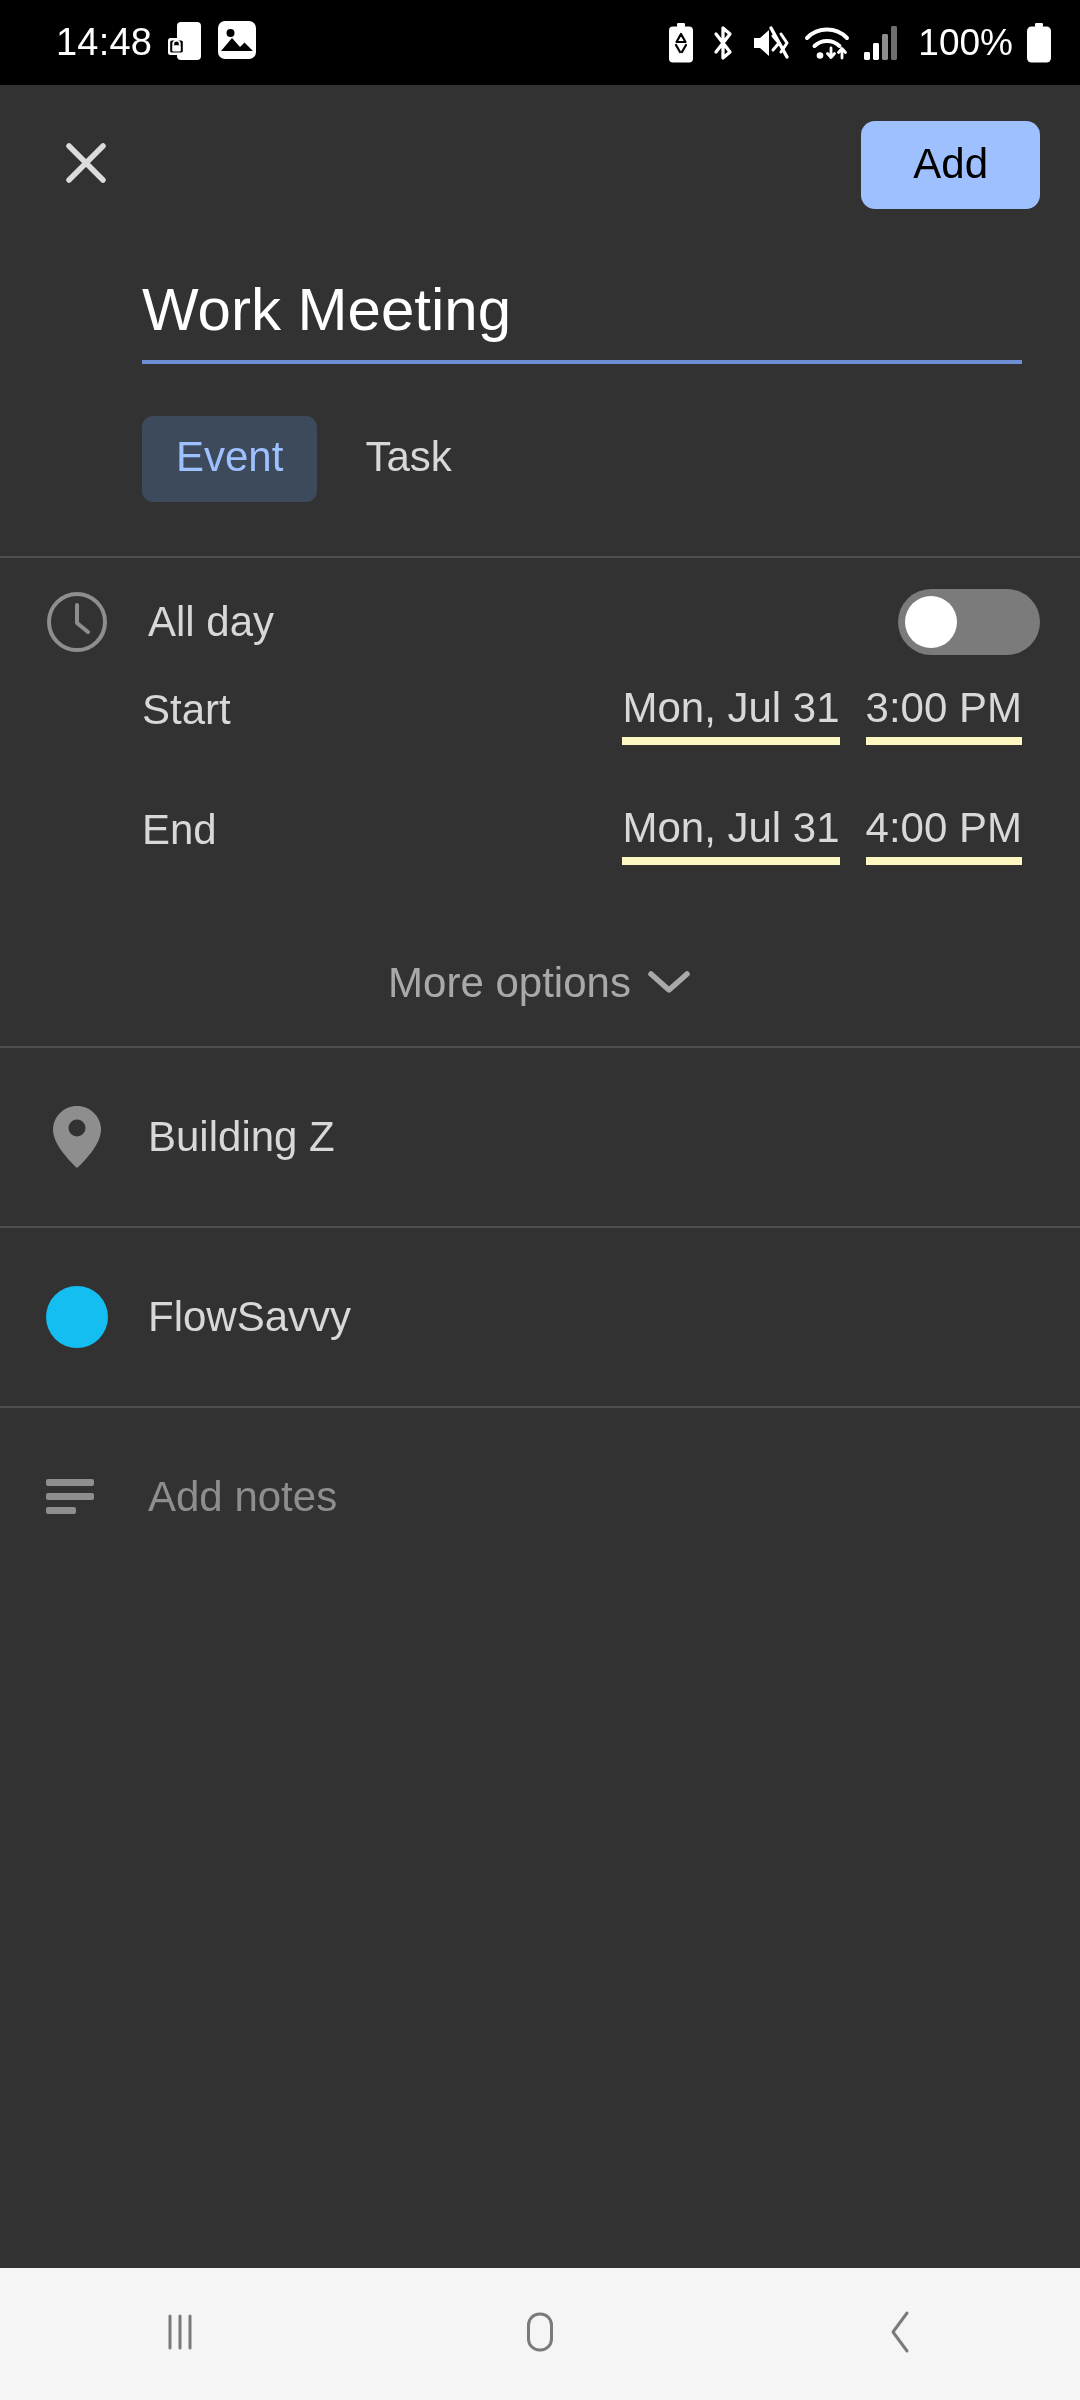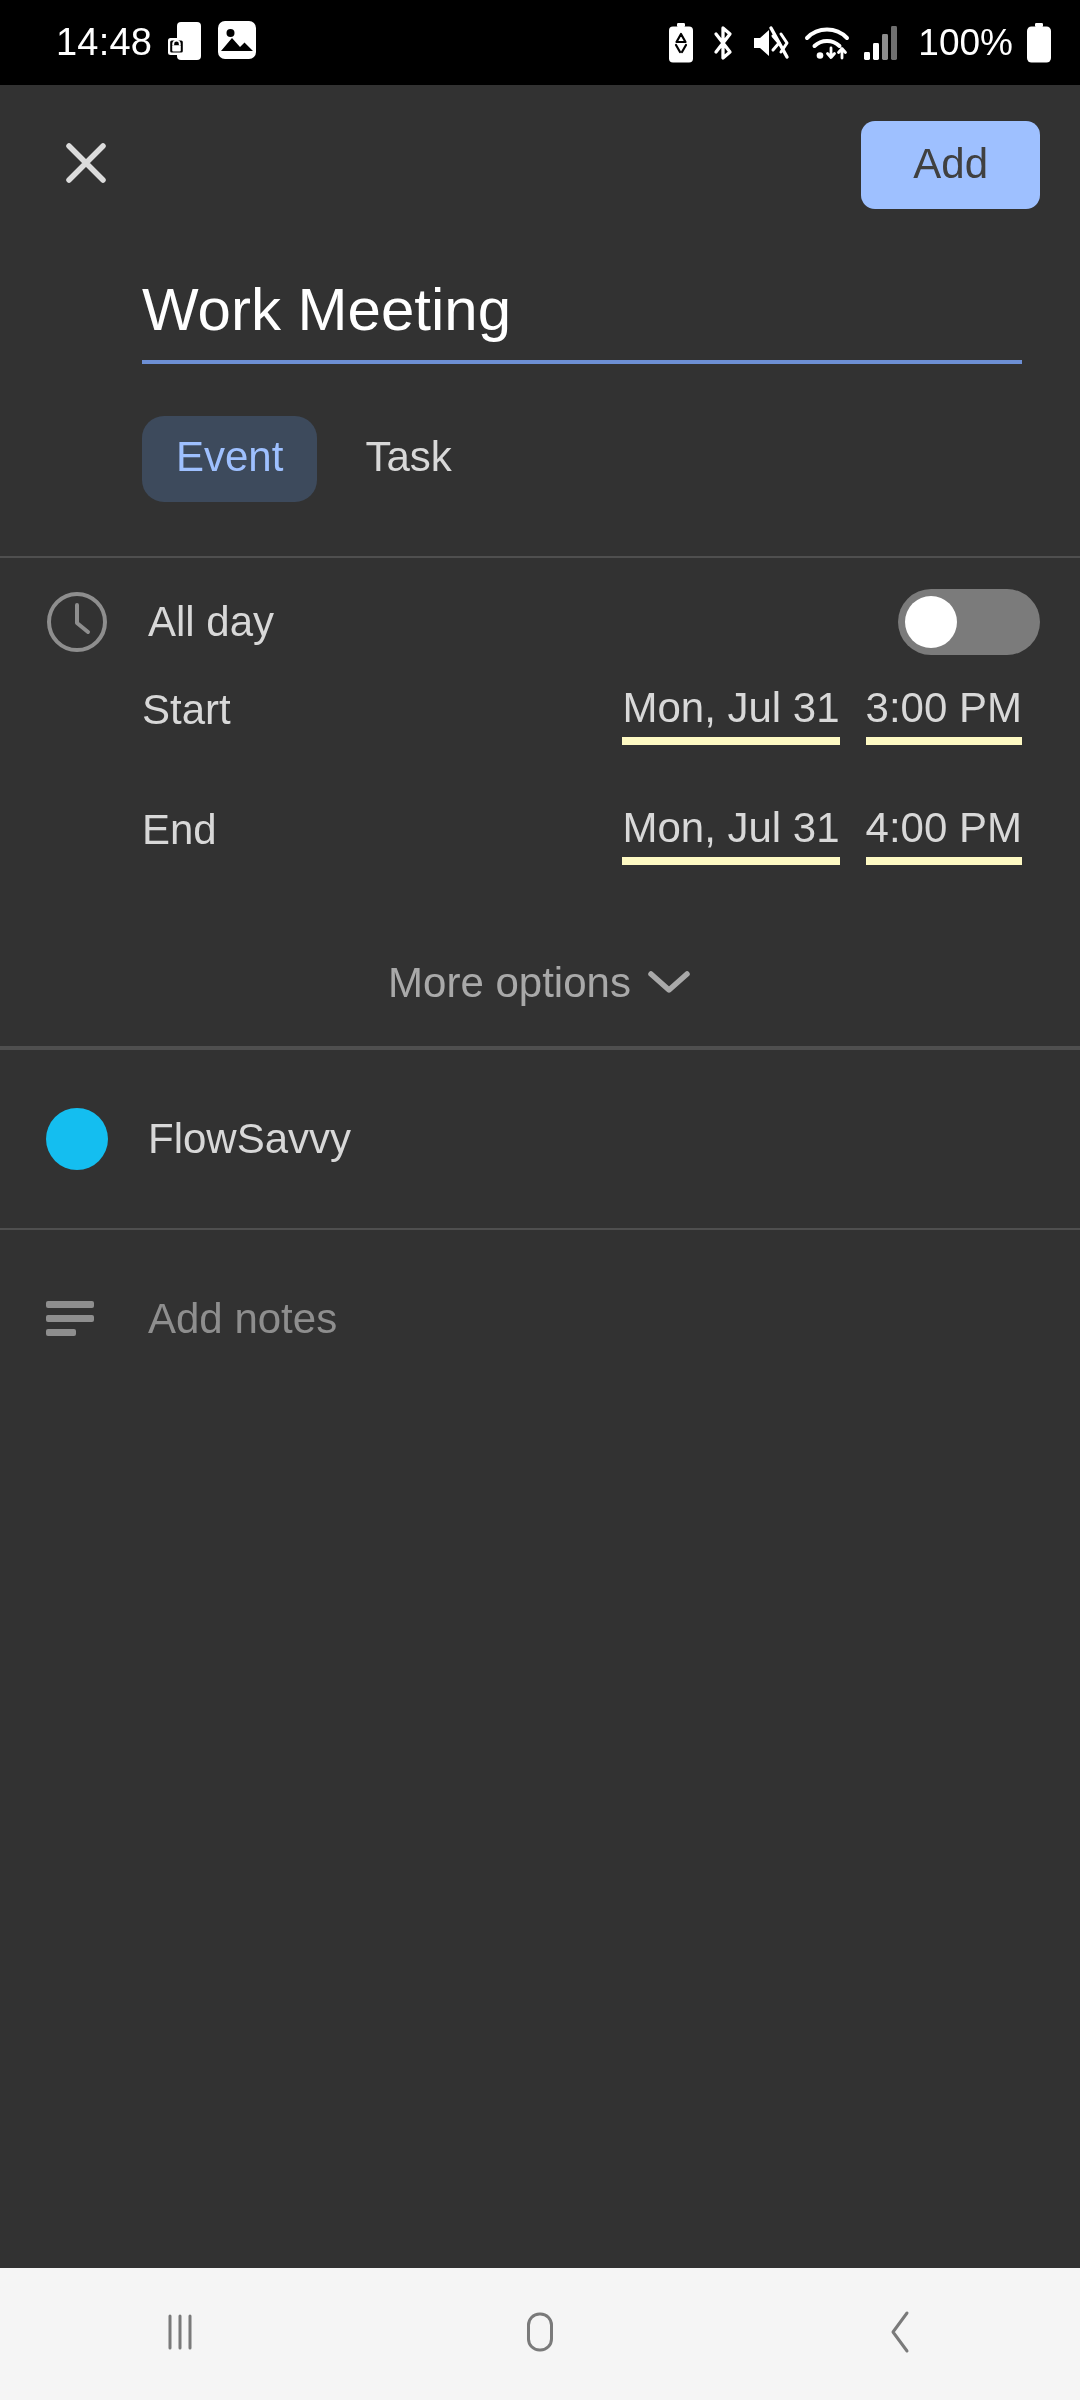--- a/index.html
+++ b/index.html
@@ -64,21 +64,21 @@
   .close-btn {
     width: 92px;
     height: 92px;
     display: flex;
     align-items: center;
     justify-content: center;
     cursor: pointer;
   }
   .add-btn {
     background: #9ec0ff;
-    color: #404040;
+    color: #000000;
     font-size: 42px;
     border: none;
     border-radius: 14px;
     padding: 22px 52px 24px 52px;
     font-family: "Liberation Sans", sans-serif;
     cursor: pointer;
     line-height: 1;
   }
 
   
@@ -106,21 +106,21 @@
 
   .tabs {
     display: flex;
     align-items: center;
     margin: 52px 0 0 142px;
     gap: 14px;
   }
   .tab {
     font-size: 42px;
     padding: 20px 34px 24px 34px;
-    border-radius: 22px;
+    border-radius: 11px;
     cursor: pointer;
     line-height: 1;
   }
   .tab.active {
     background: #3d4a5c;
     color: #9ec0ff;
   }
   .tab.inactive {
     background: transparent;
     color: #d8d8d8;
@@ -371,20 +371,31 @@
       <span>
         <svg width="46" height="30" viewBox="0 0 46 30">
           <path d="M5 8 L23 24 L41 8" fill="none" stroke="#a9a9a9" stroke-width="5.5" stroke-linecap="round" stroke-linejoin="round"></path>
         </svg>
       </span>
     </div>
   </div>
 
   <div class="divider"></div>
 
+  <div class="section">
+    <div class="row" style="min-height:178px">
+      <div class="row-icon">
+        <svg width="54" height="68" viewBox="0 0 54 68">
+          <path d="M27 3 C13.8 3 3 13.6 3 26.8 C3 44 27 65 27 65 C27 65 51 44 51 26.8 C51 13.6 40.2 3 27 3 Z" fill="#8e8e8e"></path>
+          <circle cx="27" cy="25" r="8.5" fill="#323232"></circle>
+        </svg>
+      </div>
+      <div class="row-label">Building Z</div>
+    </div>
+  </div>
 
   <div class="divider"></div>
 
   <div class="section">
     <div class="row" style="min-height:178px">
       <div class="row-icon">
         <div class="cal-dot"></div>
       </div>
       <div class="row-label">FlowSavvy</div>
     </div>

